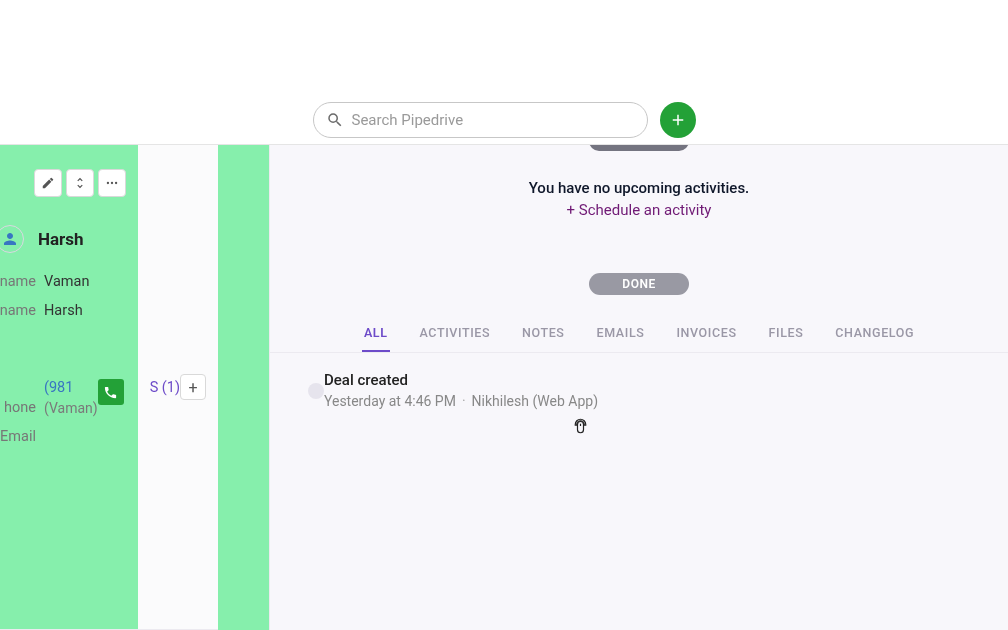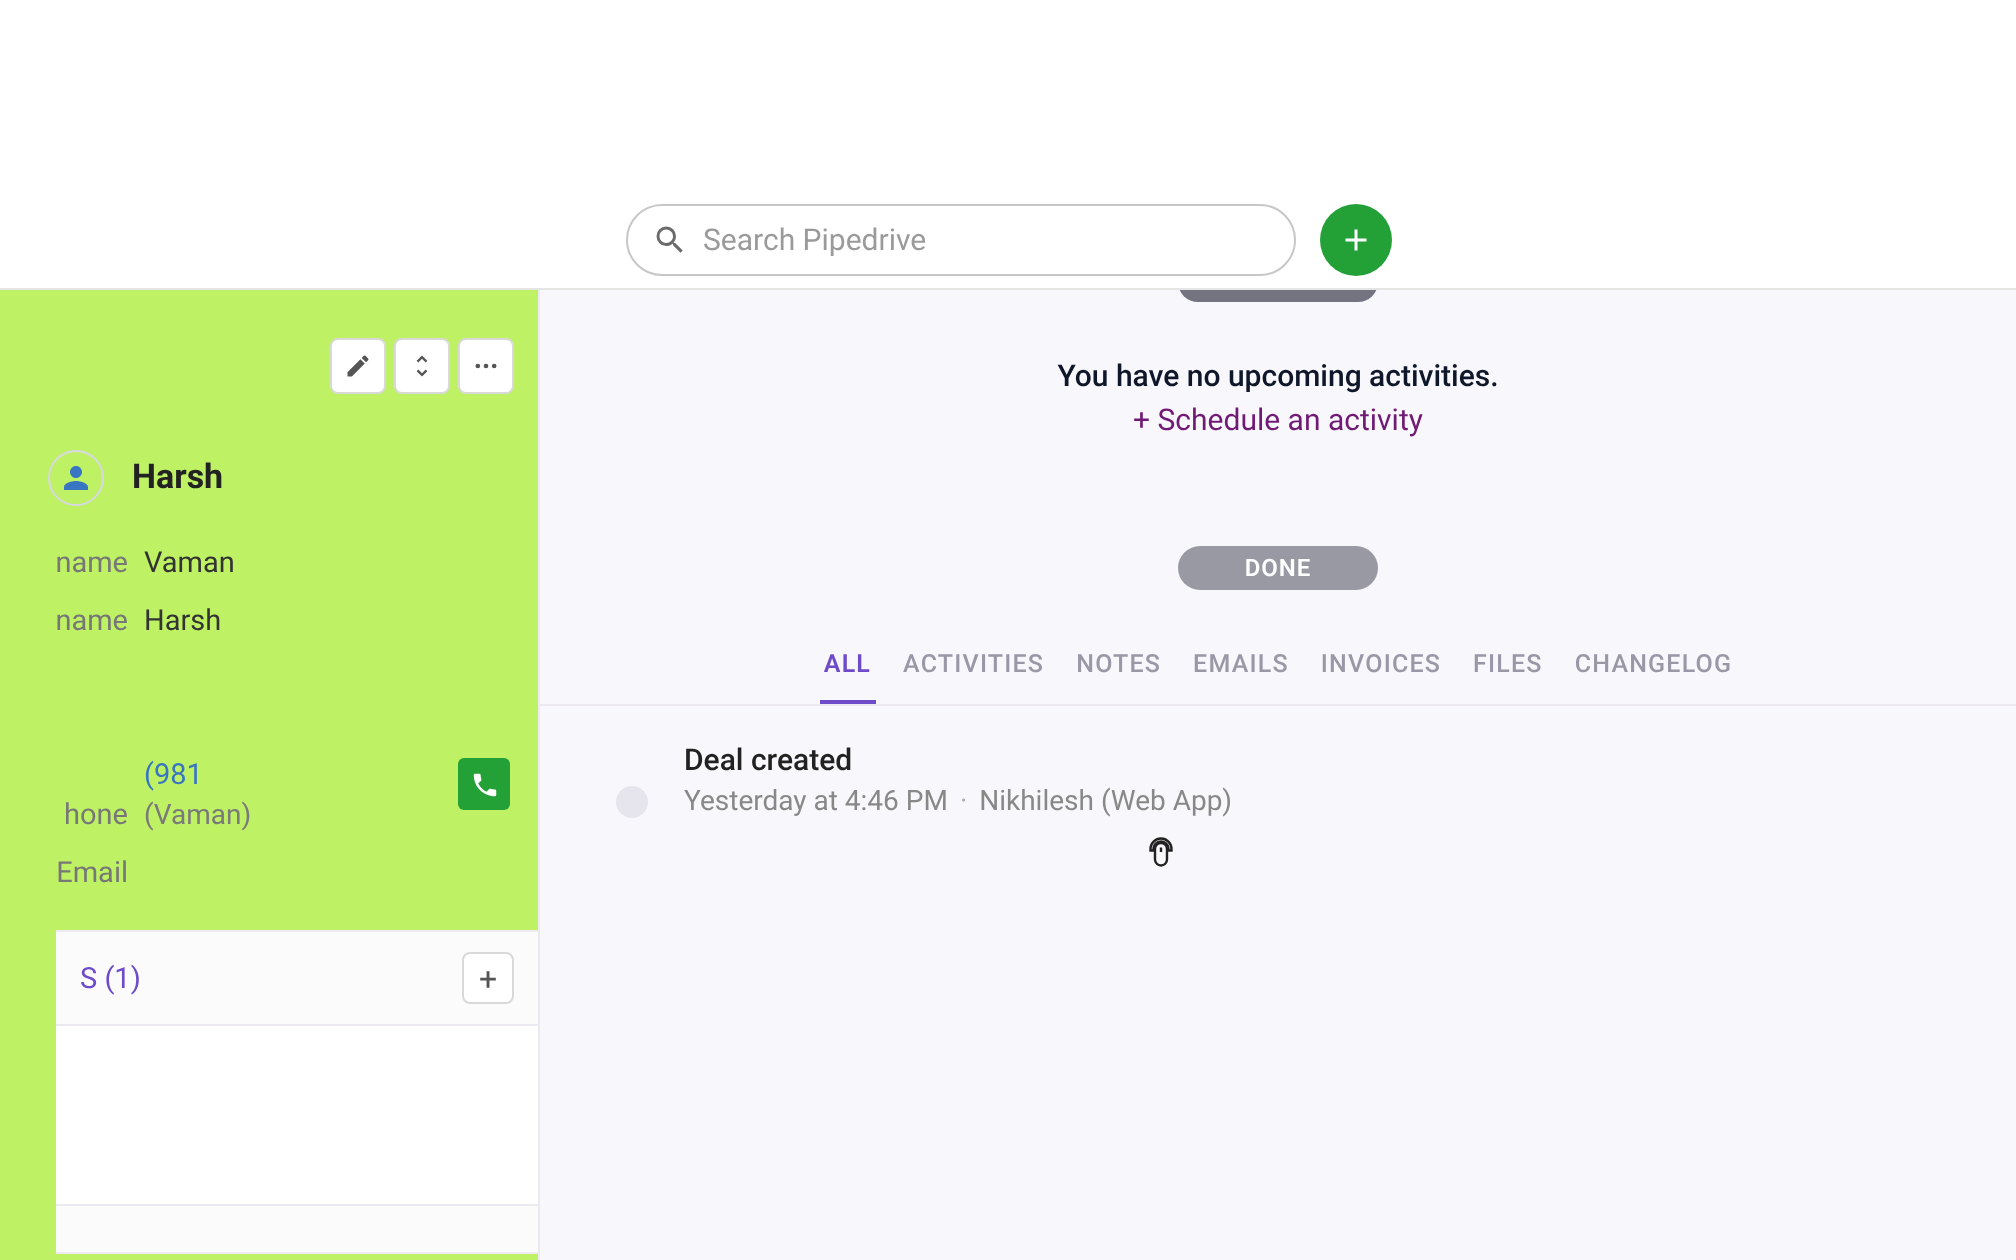--- a/index.html
+++ b/index.html
@@ -60,25 +60,24 @@
       top: 145px;
       left: 0;
       right: 0;
       bottom: 0;
       background: #f8f7fb;
       display: flex;
     }
 
     .sidebar {
       width: 270px;
-      background: #bef264;
+      background: #86efac;
       border-right: 1px solid #eceaf0;
       display: flex;
-      flex-direction: column;
-      padding-left: 28px;
+      flex-direction: row;
     }
     .sidebar-card {
       border-bottom: 1px solid #eceaf0;
       padding: 10px 12px 14px 0;
     }
     .action-row {
       display: flex;
       justify-content: flex-end;
       gap: 4px;
       padding-top: 14px;
@@ -198,41 +197,40 @@
       background: #9999a3;
       color: #fff;
       font-size: 12px;
       font-weight: 600;
       border-radius: 11px;
       letter-spacing: 0.5px;
     }
 
     .tabs {
       display: flex;
-      gap: 12px;
+      gap: 28px;
       justify-content: center;
       margin-top: 24px;
       font-size: 12.5px;
       letter-spacing: 0.6px;
       color: #9a97a6;
       font-weight: 500;
     }
     .tab { padding: 6px 2px 10px; cursor: pointer; }
     .tab.active {
       color: #6d4bc9;
       border-bottom: 2px solid #6d4bc9;
       font-weight: 600;
     }
     .tab-sep { height: 1px; background: #eceaf0; margin: 0 -24px; }
 
     .event {
       display: flex;
-      gap: 18px;
       margin: 18px 0 0 14px;
-      align-items: flex-end;
+      align-items: center;
     }
     .event-dot {
       width: 16px;
       height: 16px;
       border-radius: 50%;
       background: #e6e4ed;
       margin-top: 2px;
       flex-shrink: 0;
     }
     .event-title { font-size: 15px; color: #222; font-weight: 500; }

